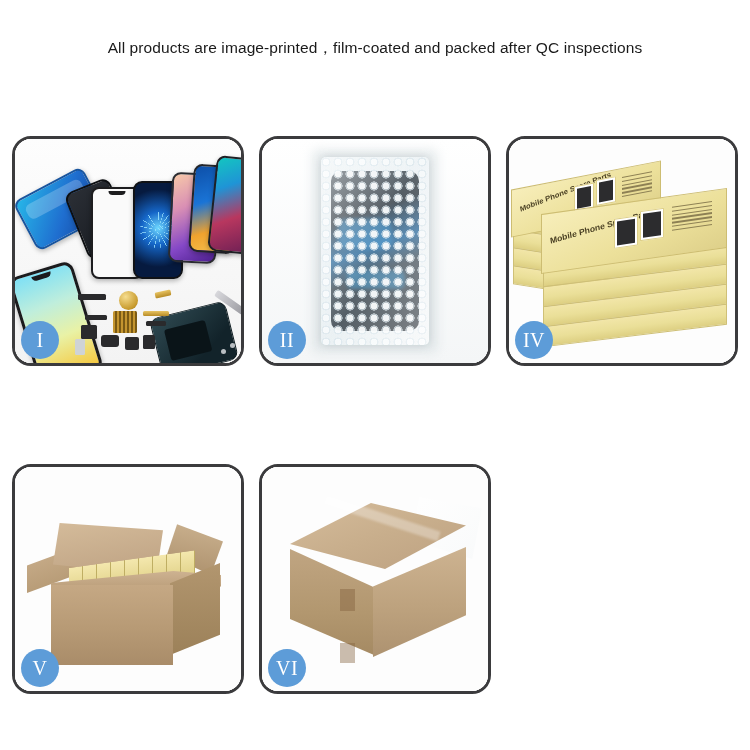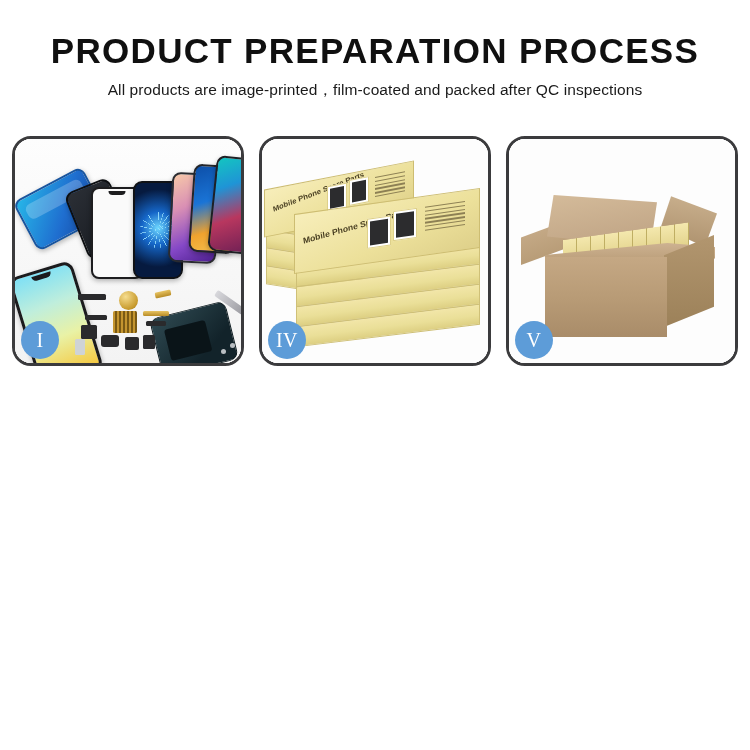--- a/index.html
+++ b/index.html
@@ -289,21 +289,20 @@
   .s-tape2 { position:absolute; left:78px; top:176px; width:15px; height:20px;
              background: rgba(130,98,62,.42); }
   .s-wrap { position:absolute; left:150px; top:30px; width:70px; height:62px;
             background: linear-gradient(140deg, rgba(255,255,255,.75), rgba(232,238,240,.2));
             clip-path: polygon(10% 0, 100% 18%, 86% 100%, 0 70%); }
 </style>
 </head>
 <body>
 
 <div class="header">
-  <div class="title">PRODUCT PREPARATION PROCESS</div>
   <div class="subtitle">All products are image-printed，film-coated and packed after QC inspections</div>
 </div>
 
 <div class="grid">
 
   <div class="panel">
     <div class="scene">
       <div class="p1-bg"></div>
 
       <div class="phone ph-a"></div>
@@ -339,20 +338,36 @@
       <div class="part" style="left:110px; top:198px; width:14px; height:13px; border-radius:2px;"></div>
       <div class="part" style="left:128px; top:196px; width:12px; height:14px;"></div>
       <div class="part" style="left:60px; top:200px; width:10px; height:16px; background:#cfd3d6;"></div>
       <div class="part" style="left:215px; top:204px; width:5px; height:5px; border-radius:50%; background:#b9bec2;"></div>
       <div class="part" style="left:206px; top:210px; width:5px; height:5px; border-radius:50%; background:#b9bec2;"></div>
       <div class="screwdriver"></div>
     </div>
     <div class="badge">I</div>
   </div>
 
+  <div class="panel">
+    <div class="scene">
+      <div class="p2-bg"></div>
+      <div class="p2-shadow"></div>
+      <div class="bubblepack">
+        <div class="pack-phone">
+          <div class="hl"></div>
+          <div class="hl2"></div>
+        </div>
+        <div class="bubbles2"></div>
+        <div class="bubbles"></div>
+        <div class="wrapfilm"></div>
+      </div>
+    </div>
+    <div class="badge">II</div>
+  </div>
 
 
   <div class="panel">
     <div class="scene">
       <div class="p4-bg"></div>
 
       <div class="ybox" style="left:4px; top:80px; width:96px; height:17px; transform:skewY(9deg);"></div>
       <div class="ybox" style="left:4px; top:98px; width:96px; height:17px; transform:skewY(9deg);"></div>
       <div class="ybox" style="left:4px; top:116px; width:96px; height:17px; transform:skewY(9deg);"></div>
       <div class="ybox" style="left:4px; top:134px; width:96px; height:17px; transform:skewY(9deg);"></div>
@@ -419,14 +434,27 @@
         <div class="ctrod" style="left:98px;"></div>
         <div class="ctrod" style="left:112px;"></div>
       </div>
       <div class="carton-rim"></div>
       <div class="carton-side"></div>
       <div class="carton-front"></div>
     </div>
     <div class="badge">V</div>
   </div>
 
+  <div class="panel">
+    <div class="scene">
+      <div class="p6-bg"></div>
+      <div class="s-wrap"></div>
+      <div class="s-top"></div>
+      <div class="s-seam"></div>
+      <div class="s-left"></div>
+      <div class="s-right"></div>
+      <div class="s-tape1"></div>
+      <div class="s-tape2"></div>
+    </div>
+    <div class="badge">VI</div>
+  </div>
 
 </div>
 
 </body></html>

